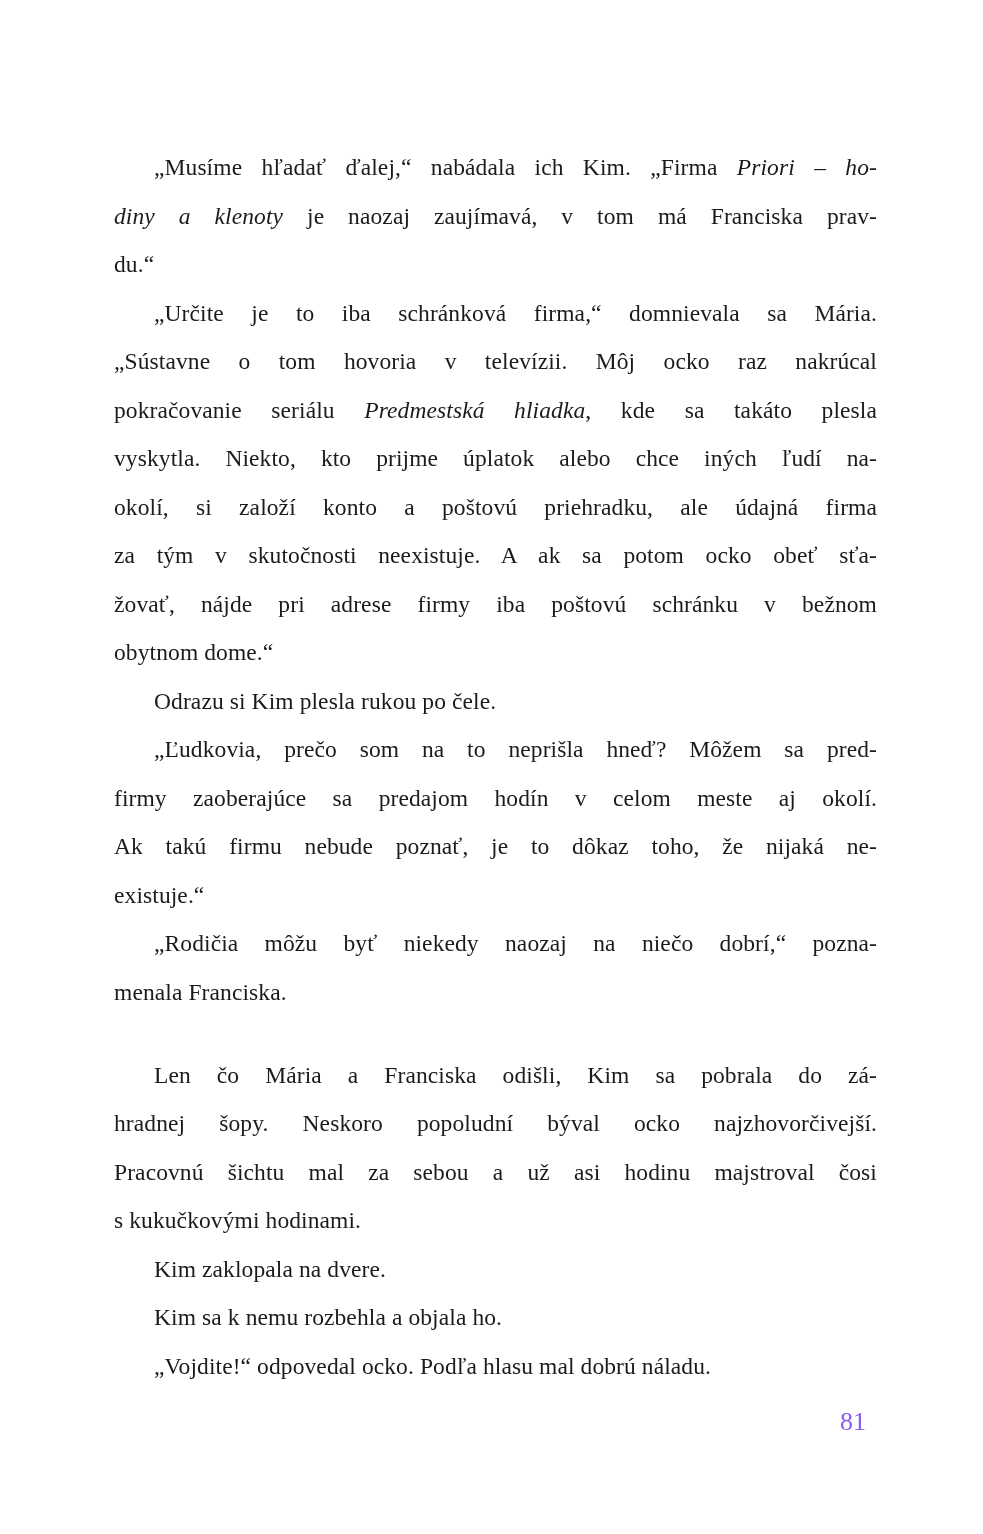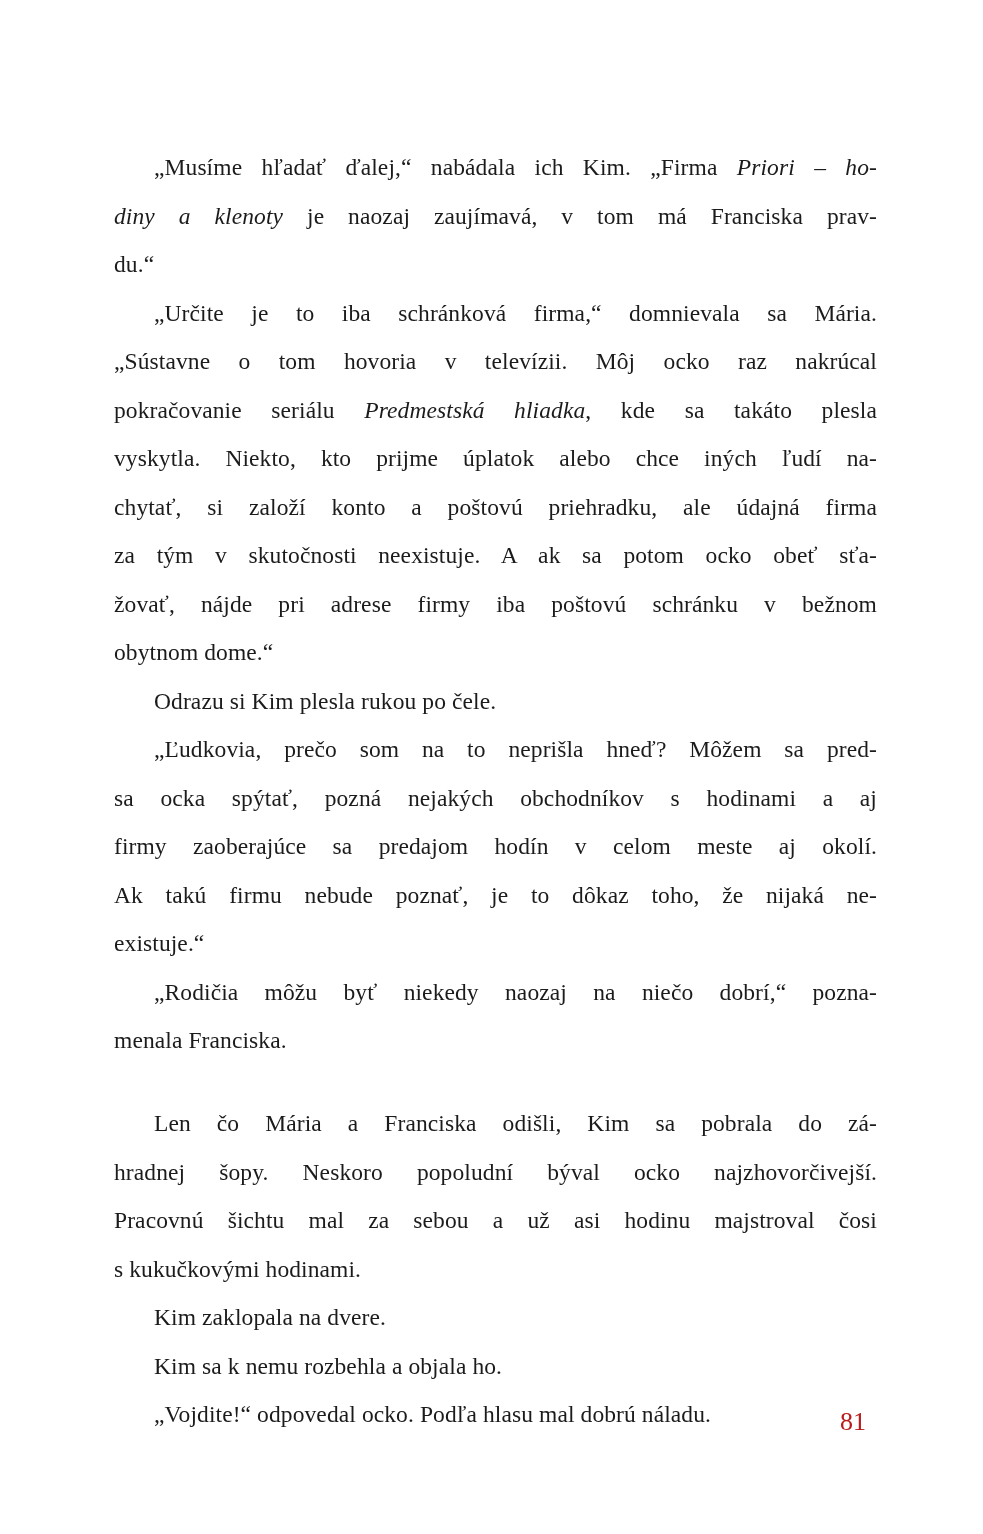--- a/index.html
+++ b/index.html
@@ -33,51 +33,50 @@
   }
   .line.first { text-indent: 40px; }
   .line.last { text-align-last: left; }
   .italic { font-style: italic; }
   .page-number {
     position: absolute;
     top: 1406px;
     right: 117px;
     font-size: 26px;
     line-height: 1.2;
-    color: #b91c1c;
+    color: #8b5cf6;
     text-align: right;
   }
 </style>
 </head>
 <body>
 
 <div class="text-block">
     <div class="para">
       <div class="line first"><span>„Musíme hľadať ďalej,“ nabádala ich Kim. „Firma </span><span class="italic">Priori – ho-</span></div>
       <div class="line"><span class="italic">diny a klenoty</span><span> je naozaj zaujímavá, v tom má Franciska prav-</span></div>
       <div class="line last"><span>du.“</span></div>
     </div>
     <div class="para">
       <div class="line first"><span>„Určite je to iba schránková firma,“ domnievala sa Mária.</span></div>
       <div class="line"><span>„Sústavne o tom hovoria v televízii. Môj ocko raz nakrúcal</span></div>
       <div class="line"><span>pokračovanie seriálu </span><span class="italic">Predmestská hliadka</span><span>, kde sa takáto plesla</span></div>
       <div class="line"><span>vyskytla. Niekto, kto prijme úplatok alebo chce iných ľudí na-</span></div>
-      <div class="line"><span>chytať, si založí konto a poštovú priehradku, ale údajná firma</span></div>
+      <div class="line"><span>okolí, si založí konto a poštovú priehradku, ale údajná firma</span></div>
       <div class="line"><span>za tým v skutočnosti neexistuje. A ak sa potom ocko obeť sťa-</span></div>
       <div class="line"><span>žovať, nájde pri adrese firmy iba poštovú schránku v bežnom</span></div>
       <div class="line last"><span>obytnom dome.“</span></div>
     </div>
     <div class="para">
     </div>
     <div class="para">
       <div class="line first last"><span>Odrazu si Kim plesla rukou po čele.</span></div>
     </div>
     <div class="para">
       <div class="line first"><span>„Ľudkovia, prečo som na to neprišla hneď? Môžem sa pred-</span></div>
-      <div class="line"><span>sa ocka spýtať, pozná nejakých obchodníkov s hodinami a aj</span></div>
       <div class="line"><span>firmy zaoberajúce sa predajom hodín v celom meste aj okolí.</span></div>
       <div class="line"><span>Ak takú firmu nebude poznať, je to dôkaz toho, že nijaká ne-</span></div>
       <div class="line last"><span>existuje.“</span></div>
     </div>
     <div class="para">
       <div class="line first"><span>„Rodičia môžu byť niekedy naozaj na niečo dobrí,“ pozna-</span></div>
       <div class="line last"><span>menala Franciska.</span></div>
     </div>
     <div class="para space-before">
       <div class="line first"><span>Len čo Mária a Franciska odišli, Kim sa pobrala do zá-</span></div>

